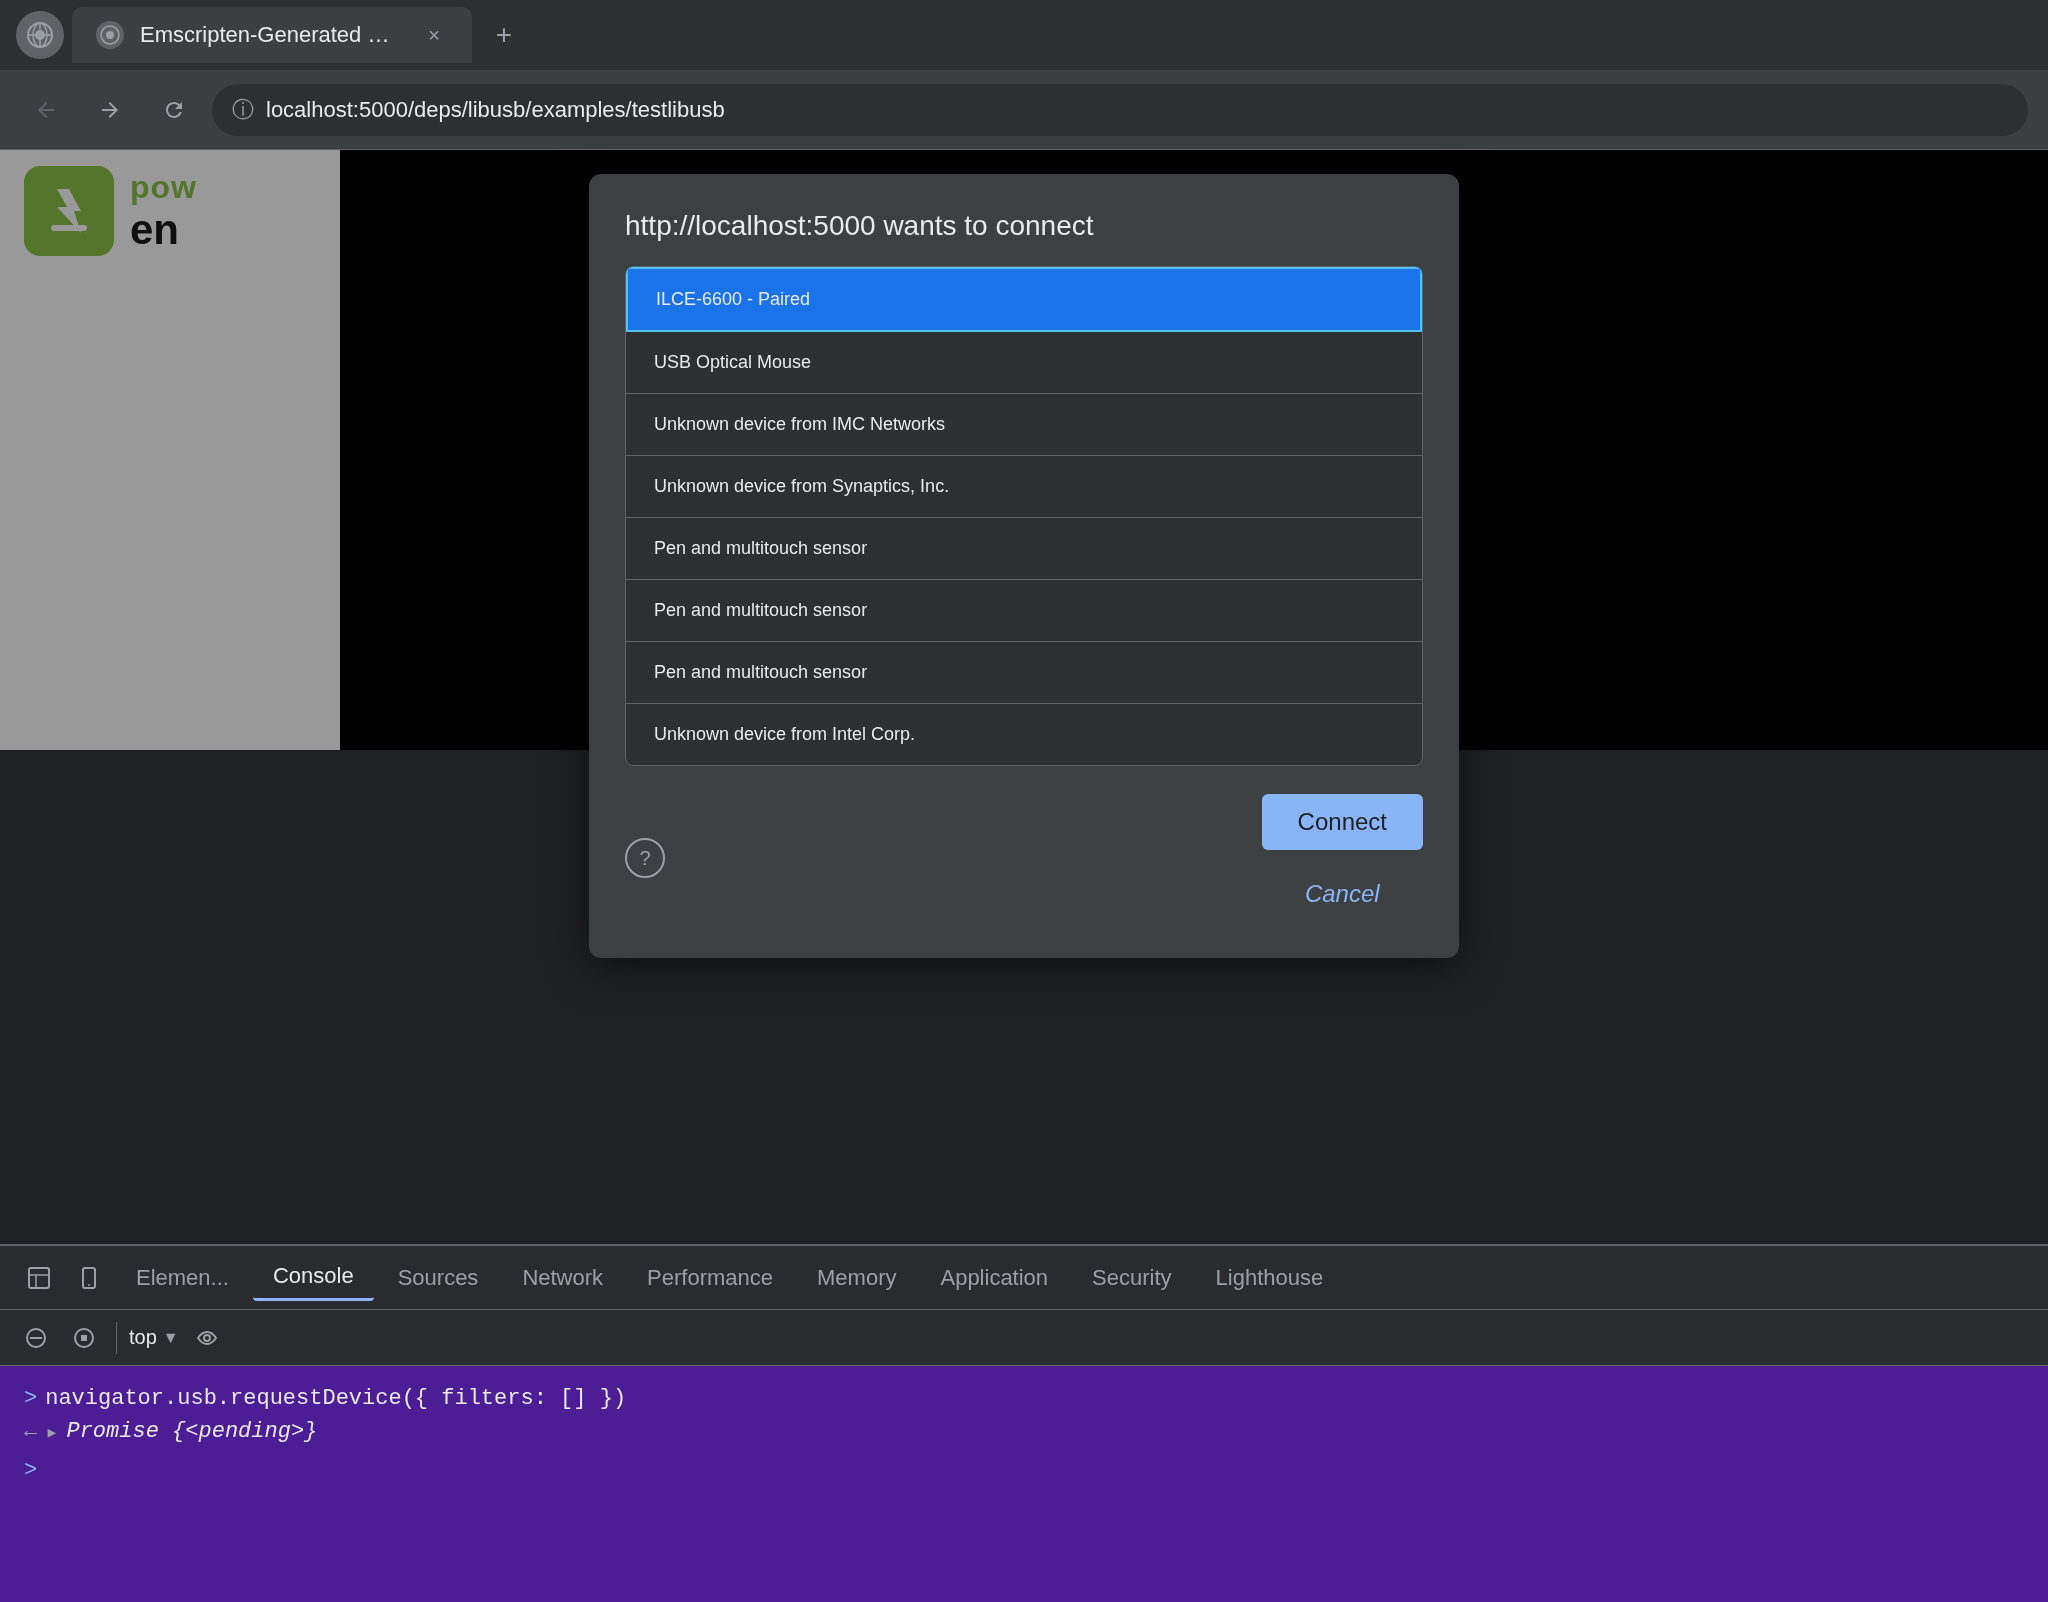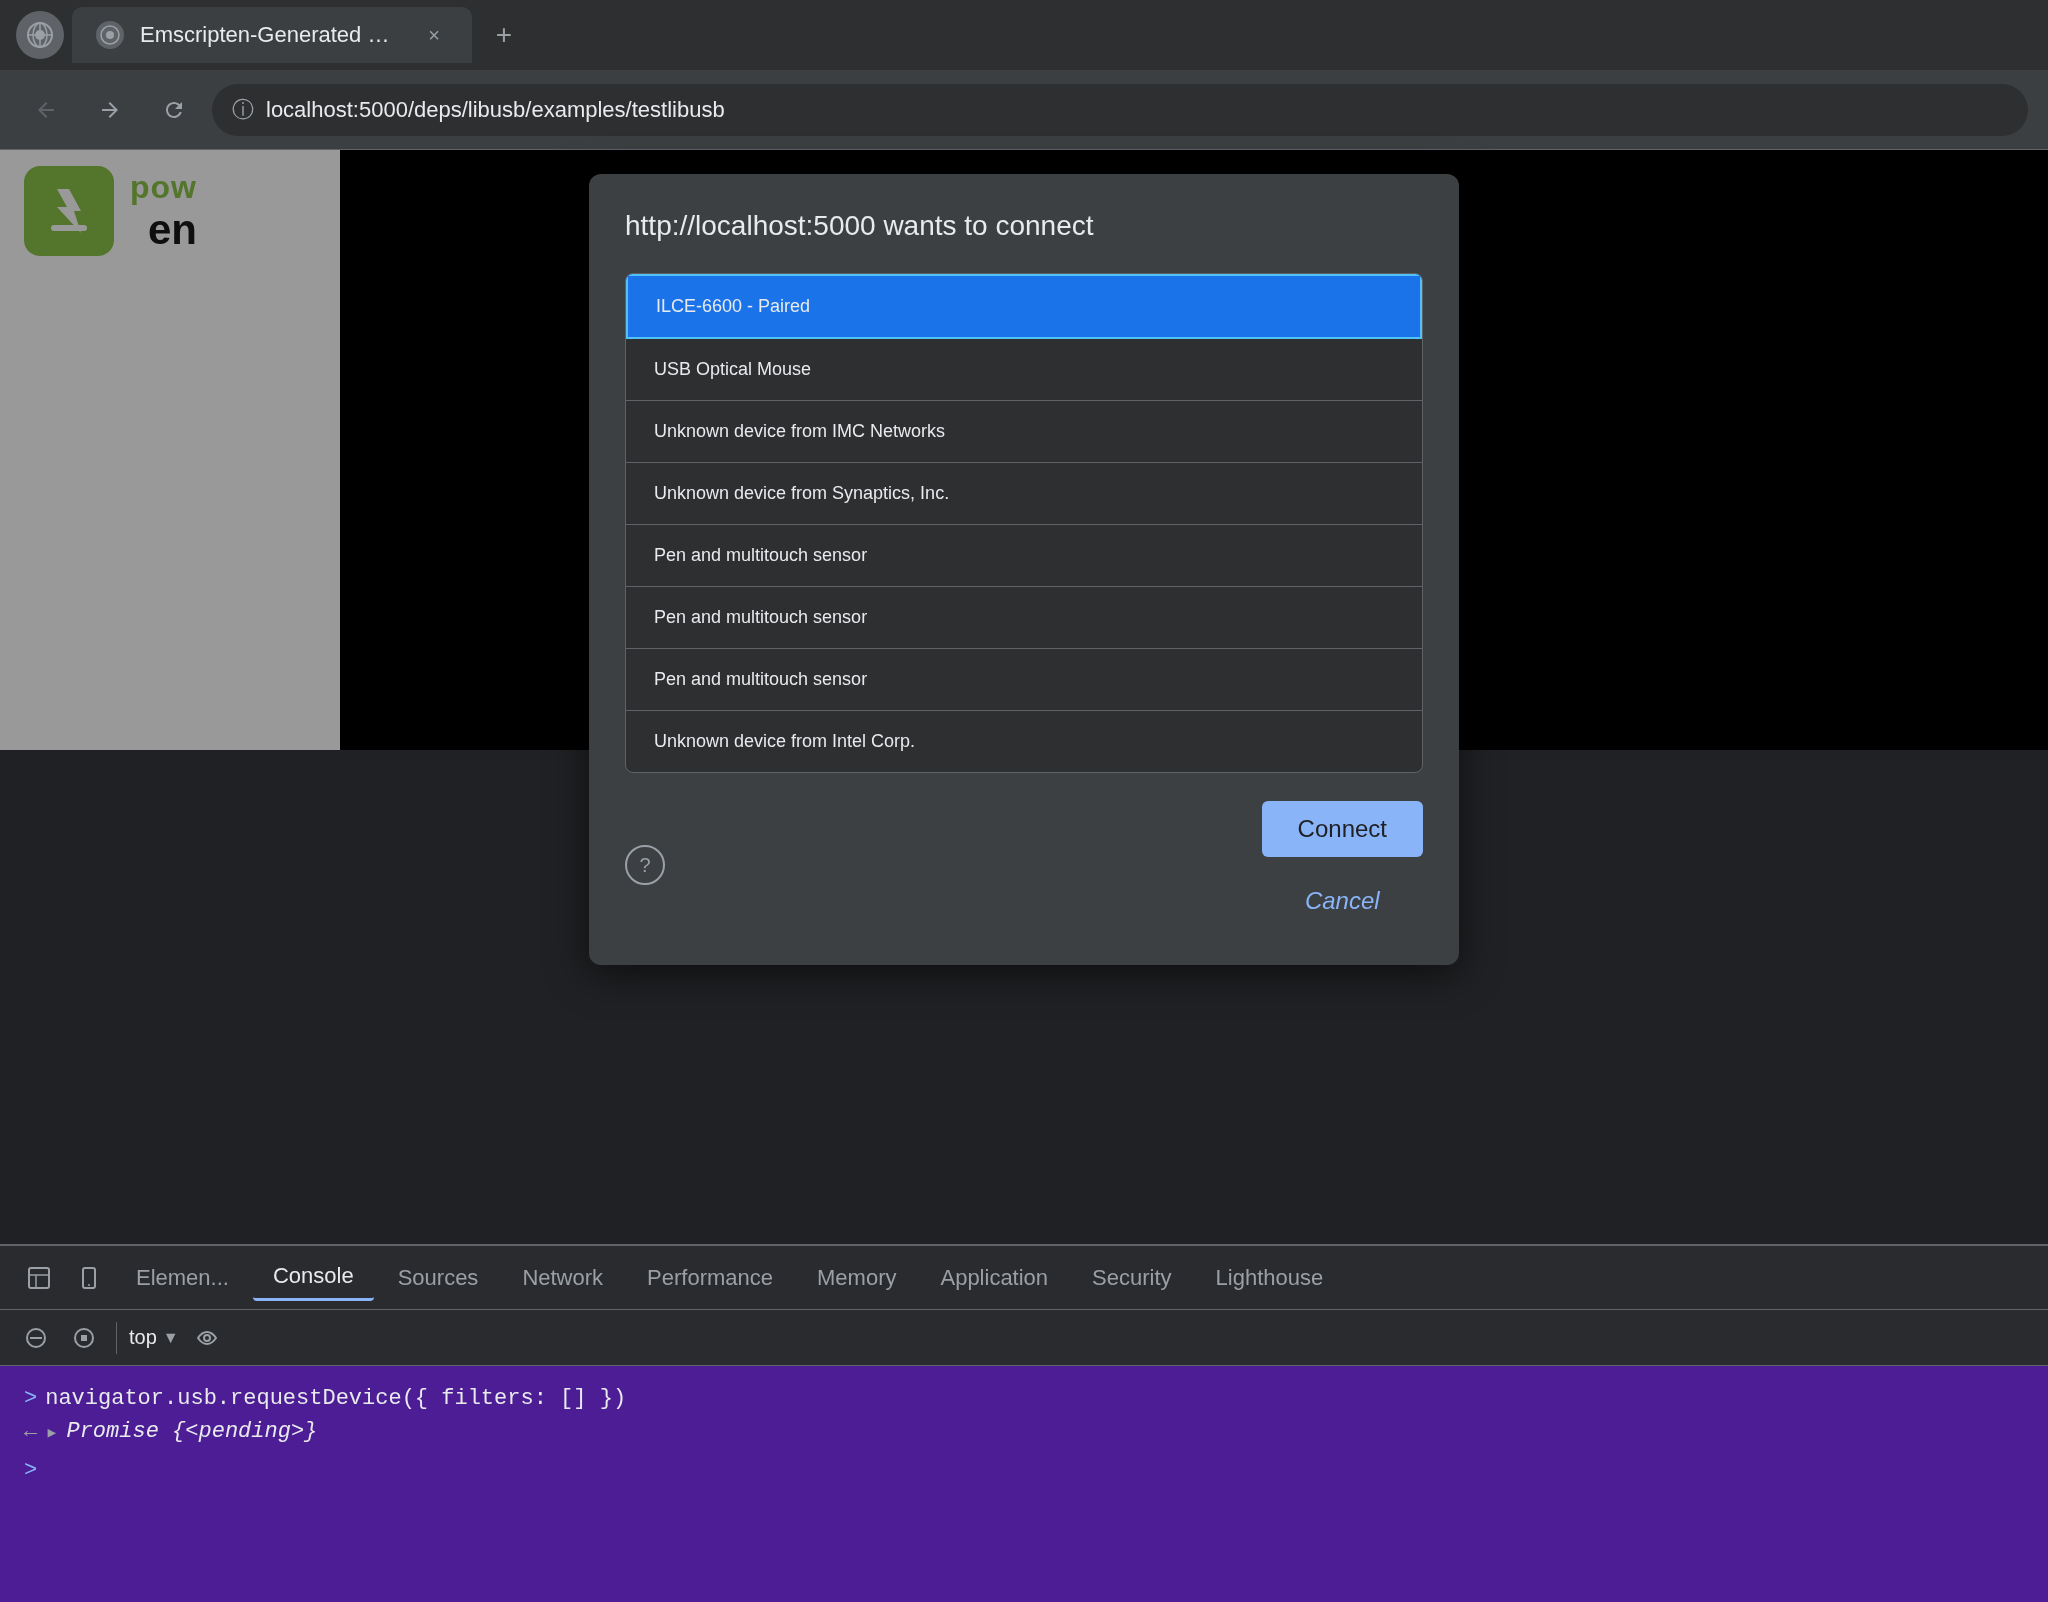--- a/index.html
+++ b/index.html
@@ -173,21 +173,20 @@
       border-radius: 16px;
       display: flex;
       align-items: center;
       justify-content: center;
       font-size: 40px;
     }
 
     .logo-text-area {
       display: flex;
       flex-direction: column;
-      text-align: right;
     }
 
     .logo-pow {
       color: #8bc34a;
       font-size: 32px;
       font-weight: bold;
       letter-spacing: 1px;
     }
 
     .logo-en {
@@ -215,21 +214,21 @@
       border-radius: 12px;
       width: 870px;
       padding: 36px 36px 36px 36px;
       box-shadow: 0 8px 40px rgba(0,0,0,0.6);
     }
 
     .dialog-title {
       color: #e8eaed;
       font-size: 28px;
       font-weight: 400;
-      margin-bottom: 31px;
+      margin-bottom: 24px;
     }
 
     .device-list {
       background: #2d2f31;
       border-radius: 8px;
       border: 1px solid #5f6368;
       overflow: hidden;
     }
 
     .device-item {

